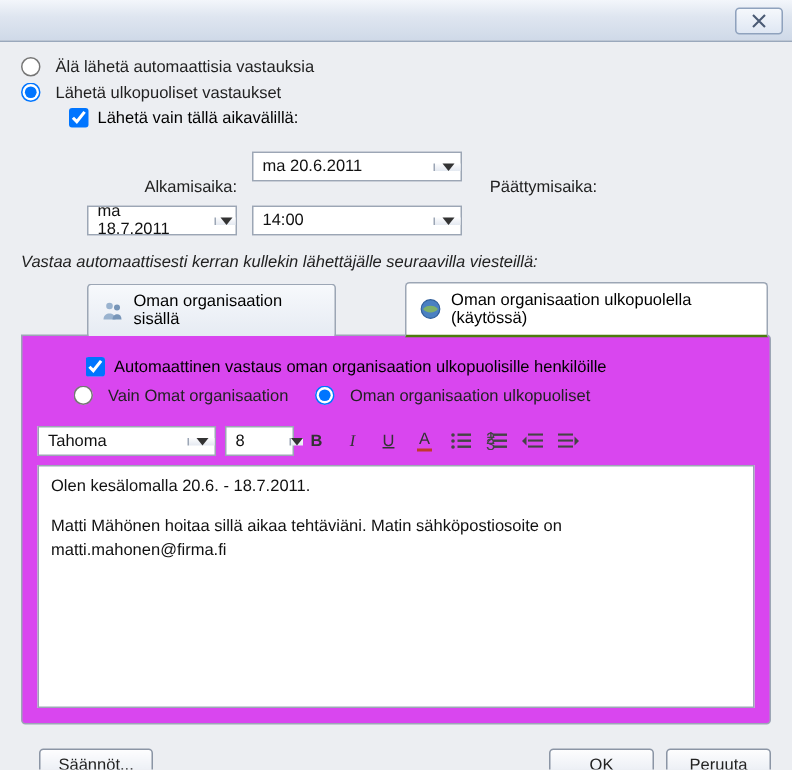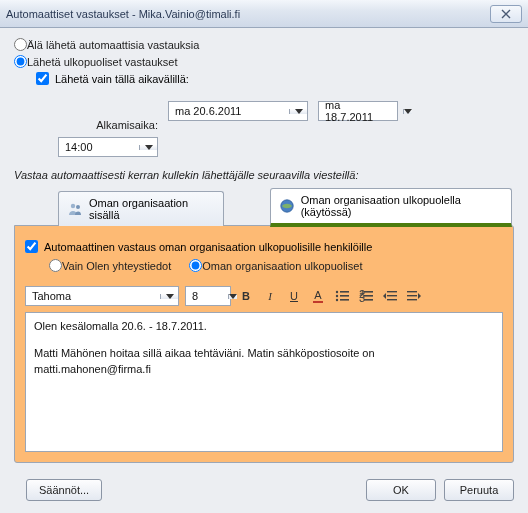--- a/index.html
+++ b/index.html
@@ -14,24 +14,24 @@
 }
 .titlebar .spacer{flex:1}
 .titlebar .closebox{
   width:32px; height:18px; border:1px solid #8fa2bd; border-radius:3px;
   background:linear-gradient(#f5f8fc,#dfe7f3);
   display:flex;align-items:center;justify-content:center; color:#4a5a74;
 }
 
 .content { padding:10px 14px 8px 14px; }
 
-.radiorow { display:flex; align-items:center; gap:0; margin-bottom:4px; color:#222; }
+.radiorow { display:flex; align-items:center; gap:10px; margin-bottom:4px; color:#222; }
 .radiorow input { margin:0; }
 .indent { margin-left:22px; }
-.chkrow { display:flex; align-items:flex-end; gap:6px; margin-top:4px; margin-bottom:6px; }
+.chkrow { display:flex; align-items:flex-end; gap:6px; margin-top:4px; margin-bottom:6px;margin-left:32px; }
 
 .timegrid { display:grid; grid-template-columns:100px 140px 80px; column-gap:10px; row-gap:6px; margin-left:44px; align-items:center; }
 .timegrid .lbl { text-align:right; color:#222;margin-top:28px; }
 .combo {
   display:flex; align-items:center; border:1px solid #9ca6b5; background:#fff;
   height:20px;
   gap:24px;
 }
 .combo .val { flex:1; padding:0 6px; color:#111; }
 .combo .arrow {
@@ -42,45 +42,45 @@
 
 .summary { margin-top:12px; margin-bottom:6px; color:#222;font-style:italic; }
 
 .tabbar { display:flex; align-items:flex-end; margin-bottom:-1px; position:relative; z-index:2;}
 .tab {
   display:flex; align-items:center; gap:6px;
   padding:5px 10px 5px 8px; border:1px solid #9ca6b5; border-bottom:none;
   background:linear-gradient(#f7f9fc,#e6ebf3);
   border-radius:3px 3px 0 0; margin-right:2px; cursor:default;margin-left:44px;
 }
-.tab.active { background:#fff; border-bottom:4px solid #4d7c0f; position:relative; top:1px;}
+.tab.active { background:#fff; border-bottom:2px solid #4d7c0f; position:relative; top:1px;}
 
 .tabicon { width:16px;height:16px; }
 
 .panel {
-  border:1px solid #9ca6b5; background:#fdba74; border-radius:0 3px 3px 3px;
+  border:1px solid #9ca6b5; background:#d946ef; border-radius:0 3px 3px 3px;
   padding:10px; position:relative; z-index:1;
 }
 .panel .chkrow, .panel .radiorow { margin-bottom:6px; }
 .subradio { margin-left:24px; display:flex; gap:18px; align-items:center; }
 
 .toolbar { display:flex; align-items:center; gap:6px; margin:8px 0 6px 0; }
-.toolbar .combo.font { width:154px; }
+.toolbar .combo.font { width:119px; }
 .toolbar .combo.size { width:46px; }
 .tbtn {
   min-width:18px; height:20px; display:flex;align-items:center;justify-content:center;
   color:#333; padding:0 2px;
 }
 .tbtn.bold{font-weight:bold}
 .tbtn.italic{font-style:italic;font-family:'Times New Roman',serif}
 .tbtn.underline{text-decoration:underline}
 
 .editor {
   border:1px solid #9ca6b5; background:#fff; padding:6px 8px;
-  height:140px; overflow:auto; color:#111; line-height:1.4;
+  height:162px; overflow:auto; color:#111; line-height:1.4;
 }
 .editor p{margin-bottom:4px}
 
 .buttonbar {
   display:flex; align-items:center; padding:8px 14px 10px 14px;
 }
 .buttonbar .spacer{flex:1}
 .btn {
   min-width:70px; height:22px; padding:0 12px;
   border:1px solid #8b95a5; border-radius:3px;
@@ -89,21 +89,20 @@
   margin-left:8px; cursor:default;
 }
 .btn:first-child{margin-left:12px}
 
 svg { display:block; }
 </style>
 </head>
 <body>
 
 <div class="titlebar">
-  <span>Automaattiset vastaukset - Mika.Vainio@timali.fi</span>
   <div class="spacer"></div>
   <div class="closebox">
     <span>
       <svg width="10" height="10" viewBox="0 0 10 10">
           <path d="M1 1 L9 9 M9 1 L1 9" stroke="#4a5a74" stroke-width="1.4" fill="none"></path>
         </svg>
     </span>
   </div>
 </div>
 
@@ -125,20 +124,21 @@
 
   <div class="timegrid">
     <div class="lbl">Alkamisaika:</div>
     <div class="combo">
       <div class="val">ma 20.6.2011</div>
       <div class="arrow">
           <span class="chev"></span>
         </div>
     </div>
 
+    <div class="lbl">Päättymisaika:</div>
     <div class="combo">
       <div class="val">ma 18.7.2011</div>
       <div class="arrow">
           <span class="chev"></span>
         </div>
     </div>
     <div class="combo">
       <div class="val">14:00</div>
       <div class="arrow">
           <span class="chev"></span>
@@ -173,21 +173,21 @@
   </div>
 
   <div class="panel">
     <label class="chkrow">
       <input type="checkbox" checked="" style="">
       <span>Automaattinen vastaus oman organisaation ulkopuolisille henkilöille</span>
     </label>
     <div class="subradio">
       <label class="radiorow">
         <input type="radio" name="ext" style="">
-        <span>Vain Olen yhteystiedot</span>
+        <span>Vain Omat organisaation</span>
       </label>
       <label class="radiorow">
         <input type="radio" name="ext" checked="" style="">
         <span>Oman organisaation ulkopuoliset</span>
       </label>
     </div>
 
     <div class="toolbar">
       <div class="combo font">
         <div class="val">Tahoma</div>

